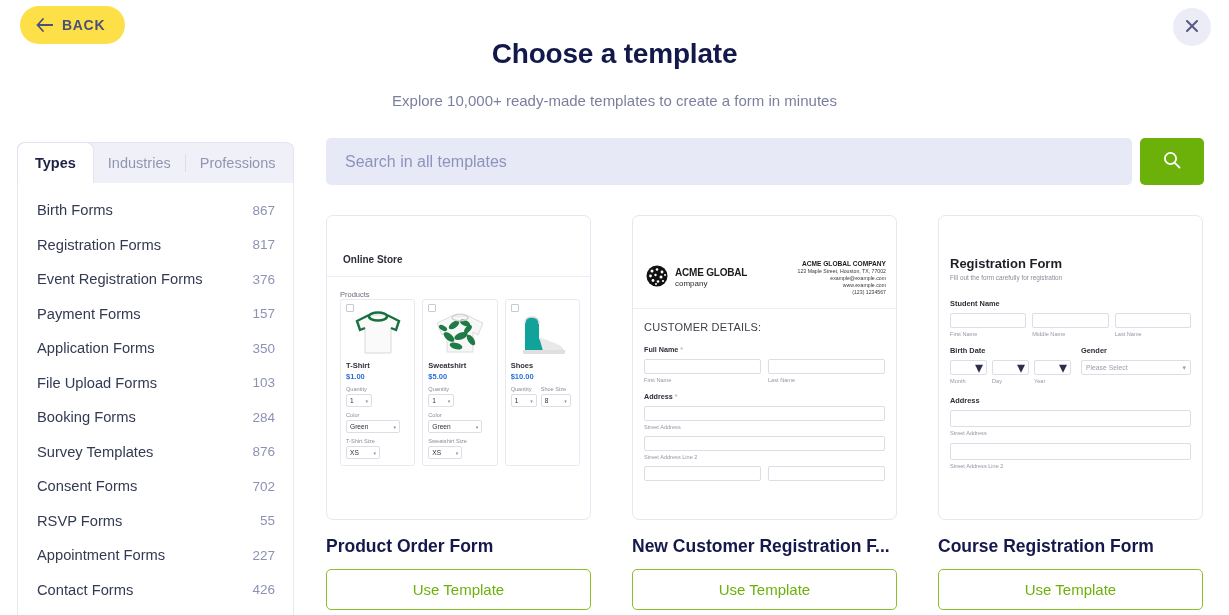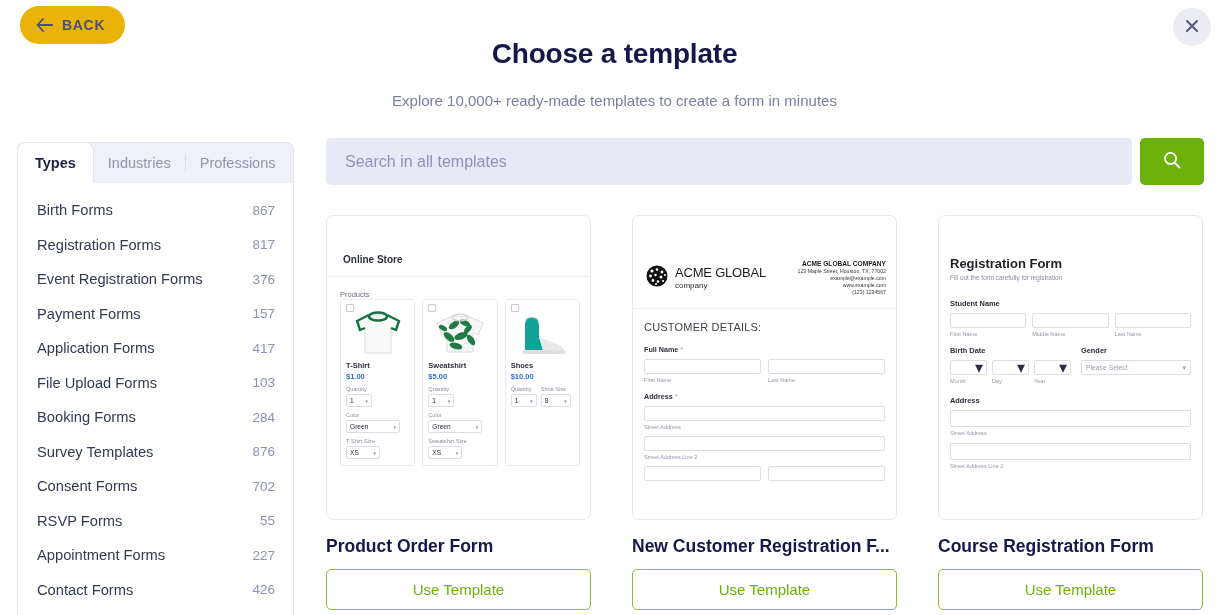--- a/index.html
+++ b/index.html
@@ -11,21 +11,21 @@
     font-family: "Liberation Sans", sans-serif;
     color: #2b2e4a;
   }
   .page { position: relative; width: 1229px; height: 615px; background:#fff; }
 
   
   .back-btn {
     position: absolute; left: 20px; top: 6px;
     display: flex; align-items: center; gap: 9px;
     height: 38px; padding: 0 20px 0 16px;
-    background: #eab308; border: none; border-radius: 19px;
+    background: #fde047; border: none; border-radius: 19px;
     cursor: pointer;
   }
   .back-btn .arrow { display:block; width:17px; height:14px; }
   .back-label {
     font-size: 14px; font-weight: 700; letter-spacing: .7px;
     color: #4b5079;
   }
 
   
   .close-btn {
@@ -157,21 +157,21 @@
     display:flex; align-items:center; justify-content:space-between;
     padding: 0 3px; font-size: 6.6px; color:#2c2f38; margin-top: 2px;
   }
   .sel .cv { font-size: 5px; color:#8b8f9d; }
   .row2 { display:flex; gap:4px; }
 
   
   .p2-top { display:flex; justify-content:space-between; padding: 44px 10px 13px 11px;
             border-bottom: 1px solid #ededf2; }
   .acme-l { display:flex; align-items:center; gap:5px; }
-  .acme-name { font-size: 13px; font-weight: 400; color: #1c1c1c; letter-spacing:-.2px; }
+  .acme-name { font-size: 10px; font-weight: 700; color: #1c1c1c; letter-spacing:-.2px; }
   .acme-sub { font-size: 8px; color: #2b2b2b; margin-top:1px; }
   .acme-r { text-align: right; }
   .acme-r .t1 { font-size: 6.6px; font-weight: 700; color:#1c1c1c; }
   .acme-r .t2 { font-size: 5.2px; color:#3a3a3a; margin-top:1px; }
   .p2-body { padding: 12px 11px 0 11px; }
   .cust { font-size: 11px; color:#3c3f46; letter-spacing:.2px; }
   .f-lbl { font-size: 7.2px; font-weight:700; color:#2c2f38; }
   .f-req { color:#b9bcc6; }
   .f-in { border:1px solid #dcdde6; border-radius:2px; height:15px; background:#fff; }
   .f-hint { font-size: 5.6px; color:#9498a6; margin-top:3px; }
@@ -236,21 +236,21 @@
     <div class="side-item">
       <span class="side-name">Event Registration Forms</span>
       <span class="side-count">376</span>
     </div>
     <div class="side-item">
       <span class="side-name">Payment Forms</span>
       <span class="side-count">157</span>
     </div>
     <div class="side-item">
       <span class="side-name">Application Forms</span>
-      <span class="side-count">417</span>
+      <span class="side-count">350</span>
     </div>
     <div class="side-item">
       <span class="side-name">File Upload Forms</span>
       <span class="side-count">103</span>
     </div>
     <div class="side-item">
       <span class="side-name">Booking Forms</span>
       <span class="side-count">284</span>
     </div>
     <div class="side-item">

